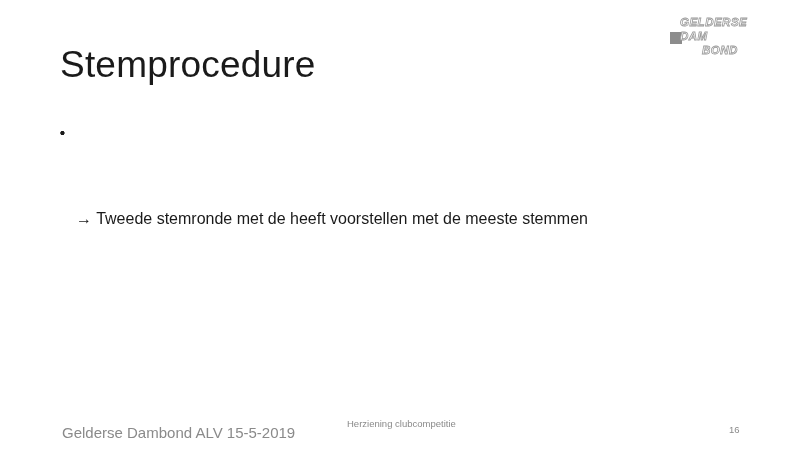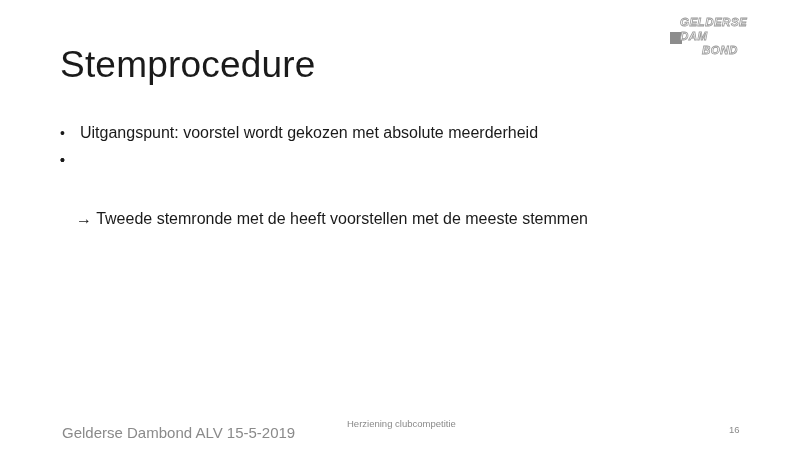--- a/index.html
+++ b/index.html
@@ -26,21 +26,20 @@
   <div class="logo-row" style="left:16px; top:0px;">GELDERSE</div>
   <div class="logo-row" style="left:16px; top:14px;">DAM</div>
   <div class="logo-row" style="left:16px; top:28px;padding-left:22px;">BOND</div>
 </div>
 
 <div class="title">Stemprocedure</div>
 
 <ul class="bullets">
   <li>
     <span class="dot">•</span>
-    <span>Uitgangspunt: voorstel wordt gekozen met absolute meerderheid</span>
   </li>
   <li>
     <span class="dot">•</span>
   </li>
   <li>
     <span class="dot">•</span>
   </li>
 </ul>
 
 <div class="arrowline">→ Tweede stemronde met de heeft voorstellen met de meeste stemmen</div>

